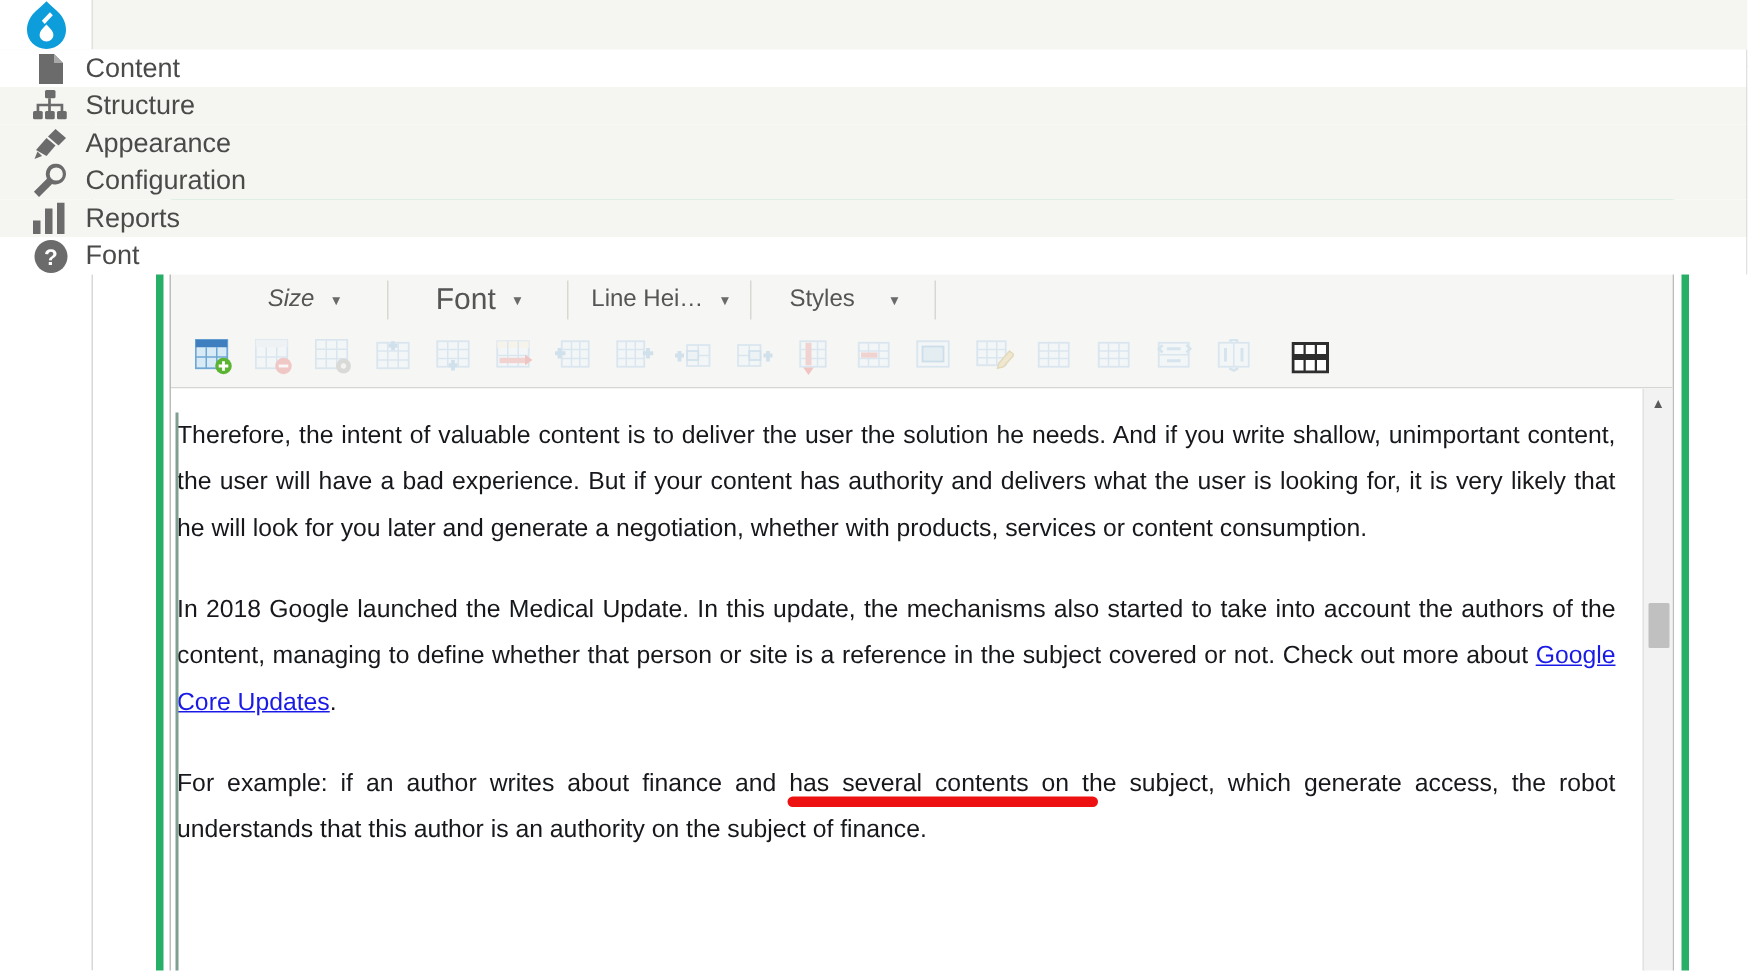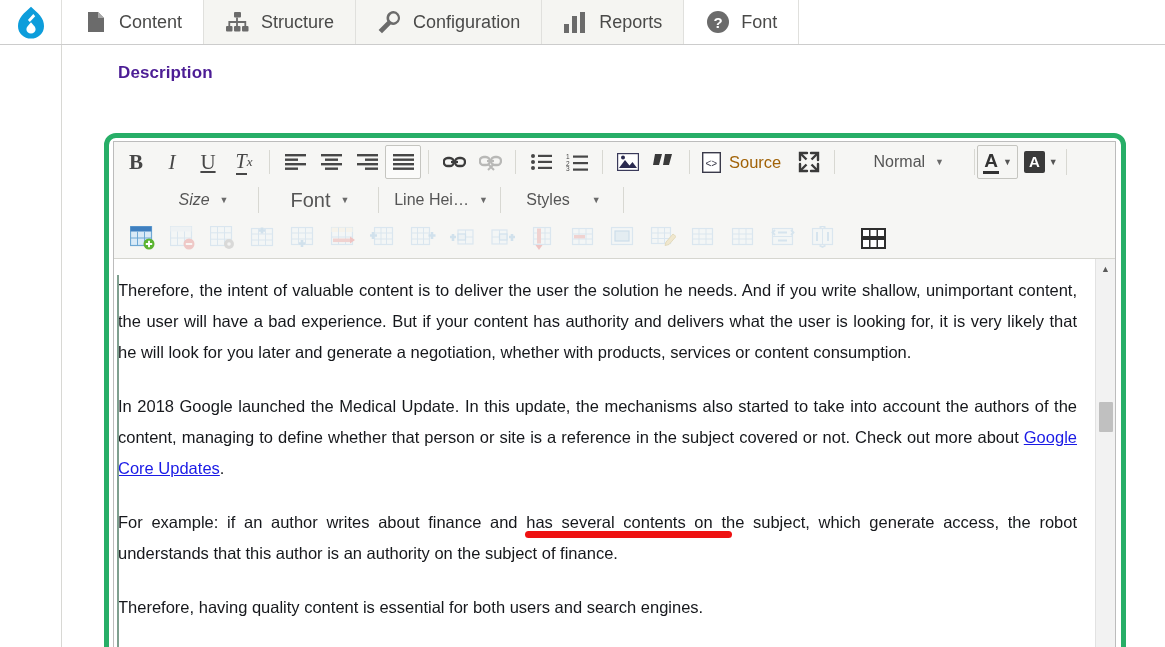--- a/index.html
+++ b/index.html
@@ -11,21 +11,21 @@
     overflow:hidden;
     position:relative;
   }
 
   
   .admin-toolbar{
     display:flex; align-items:stretch;
     height:45px;
     background:#f5f5f2;
     border-bottom:1px solid #ccc;
-    position:relative; z-index:20;
+    position:relative; z-index:20;flex-direction:column;
   }
   .toolbar-logo{
     width:62px; display:flex; align-items:center; justify-content:center;
     background:#ffffff; border-right:1px solid #e0e0dd;
   }
   .toolbar-item{
     display:flex; align-items:center; gap:11px;
     padding:0 21px;
     border-right:1px solid #e0e0dd;
     color:#4a4a49; font-size:18px;
@@ -168,20 +168,30 @@
           <rect x="8" y="0" width="7" height="5.5" rx="1" fill="#6b6b6b"></rect>
           <rect x="0" y="14" width="6.5" height="5.5" rx="1" fill="#6b6b6b"></rect>
           <rect x="8" y="14" width="6.5" height="5.5" rx="1" fill="#6b6b6b"></rect>
           <rect x="16" y="14" width="6.5" height="5.5" rx="1" fill="#6b6b6b"></rect>
           <path d="M11 5.5v4.5M3.3 14v-4H19.3v4M11 10v4" stroke="#6b6b6b" stroke-width="1.8" fill="none"></path>
         </svg>
     </span>
     <span>Structure</span>
   </div>
 
+  <div class="toolbar-item">
+    <span class="toolbar-ico">
+      <svg width="23" height="22" viewBox="0 0 23 22">
+          <path d="M15 1l7 6-5 5-7-6z" fill="#6b6b6b"></path>
+          <path d="M9 7l6 5-6 7-7-4z" fill="#6b6b6b"></path>
+          <path d="M3 16l-2 5 5-2z" fill="#6b6b6b"></path>
+        </svg>
+    </span>
+    <span>Appearance</span>
+  </div>
 
   <div class="toolbar-item">
     <span class="toolbar-ico">
       <svg width="23" height="23" viewBox="0 0 23 23">
           <path d="M15.5 0a7 7 0 0 0-6.2 10.2L.6 18.9l3.4 3.4 8.7-8.7A7 7 0 1 0 15.5 0zm0 2.6a4.4 4.4 0 1 1 0 8.8 4.4 4.4 0 0 1 0-8.8z" fill="#6b6b6b"></path>
         </svg>
     </span>
     <span>Configuration</span>
   </div>
 
@@ -528,21 +538,20 @@
       </div>
     </div>
 
     <div class="cke-body">
       <div class="caret-bar"></div>
 
       <div class="cke-content">
         <p>Therefore, the intent of valuable content is to deliver the user the solution he needs. And if you write shallow, unimportant content, the user will have a bad experience. But if your content has authority and delivers what the user is looking for, it is very likely that he will look for you later and generate a negotiation, whether with products, services or content consumption.</p>
         <p><span>In 2018 Google launched the Medical Update. In this update, the mechanisms also started to take into account the authors of the content, managing to define whether that person or site is a reference in the subject covered or not. Check out more about </span><a href="#">Google Core Updates</a><span>.</span></p>
         <p>For example: if an author writes about finance and has several contents on the subject, which generate access, the robot understands that this author is an authority on the subject of finance.</p>
-        <p>Therefore, having quality content is essential for both users and search engines.</p>
       </div>
 
       <div class="vscroll">
         <div class="vs-arrow">▲</div>
         <div class="vs-thumb"></div>
       </div>
     </div>
   </div>
 
   <div class="red-underline"></div>

